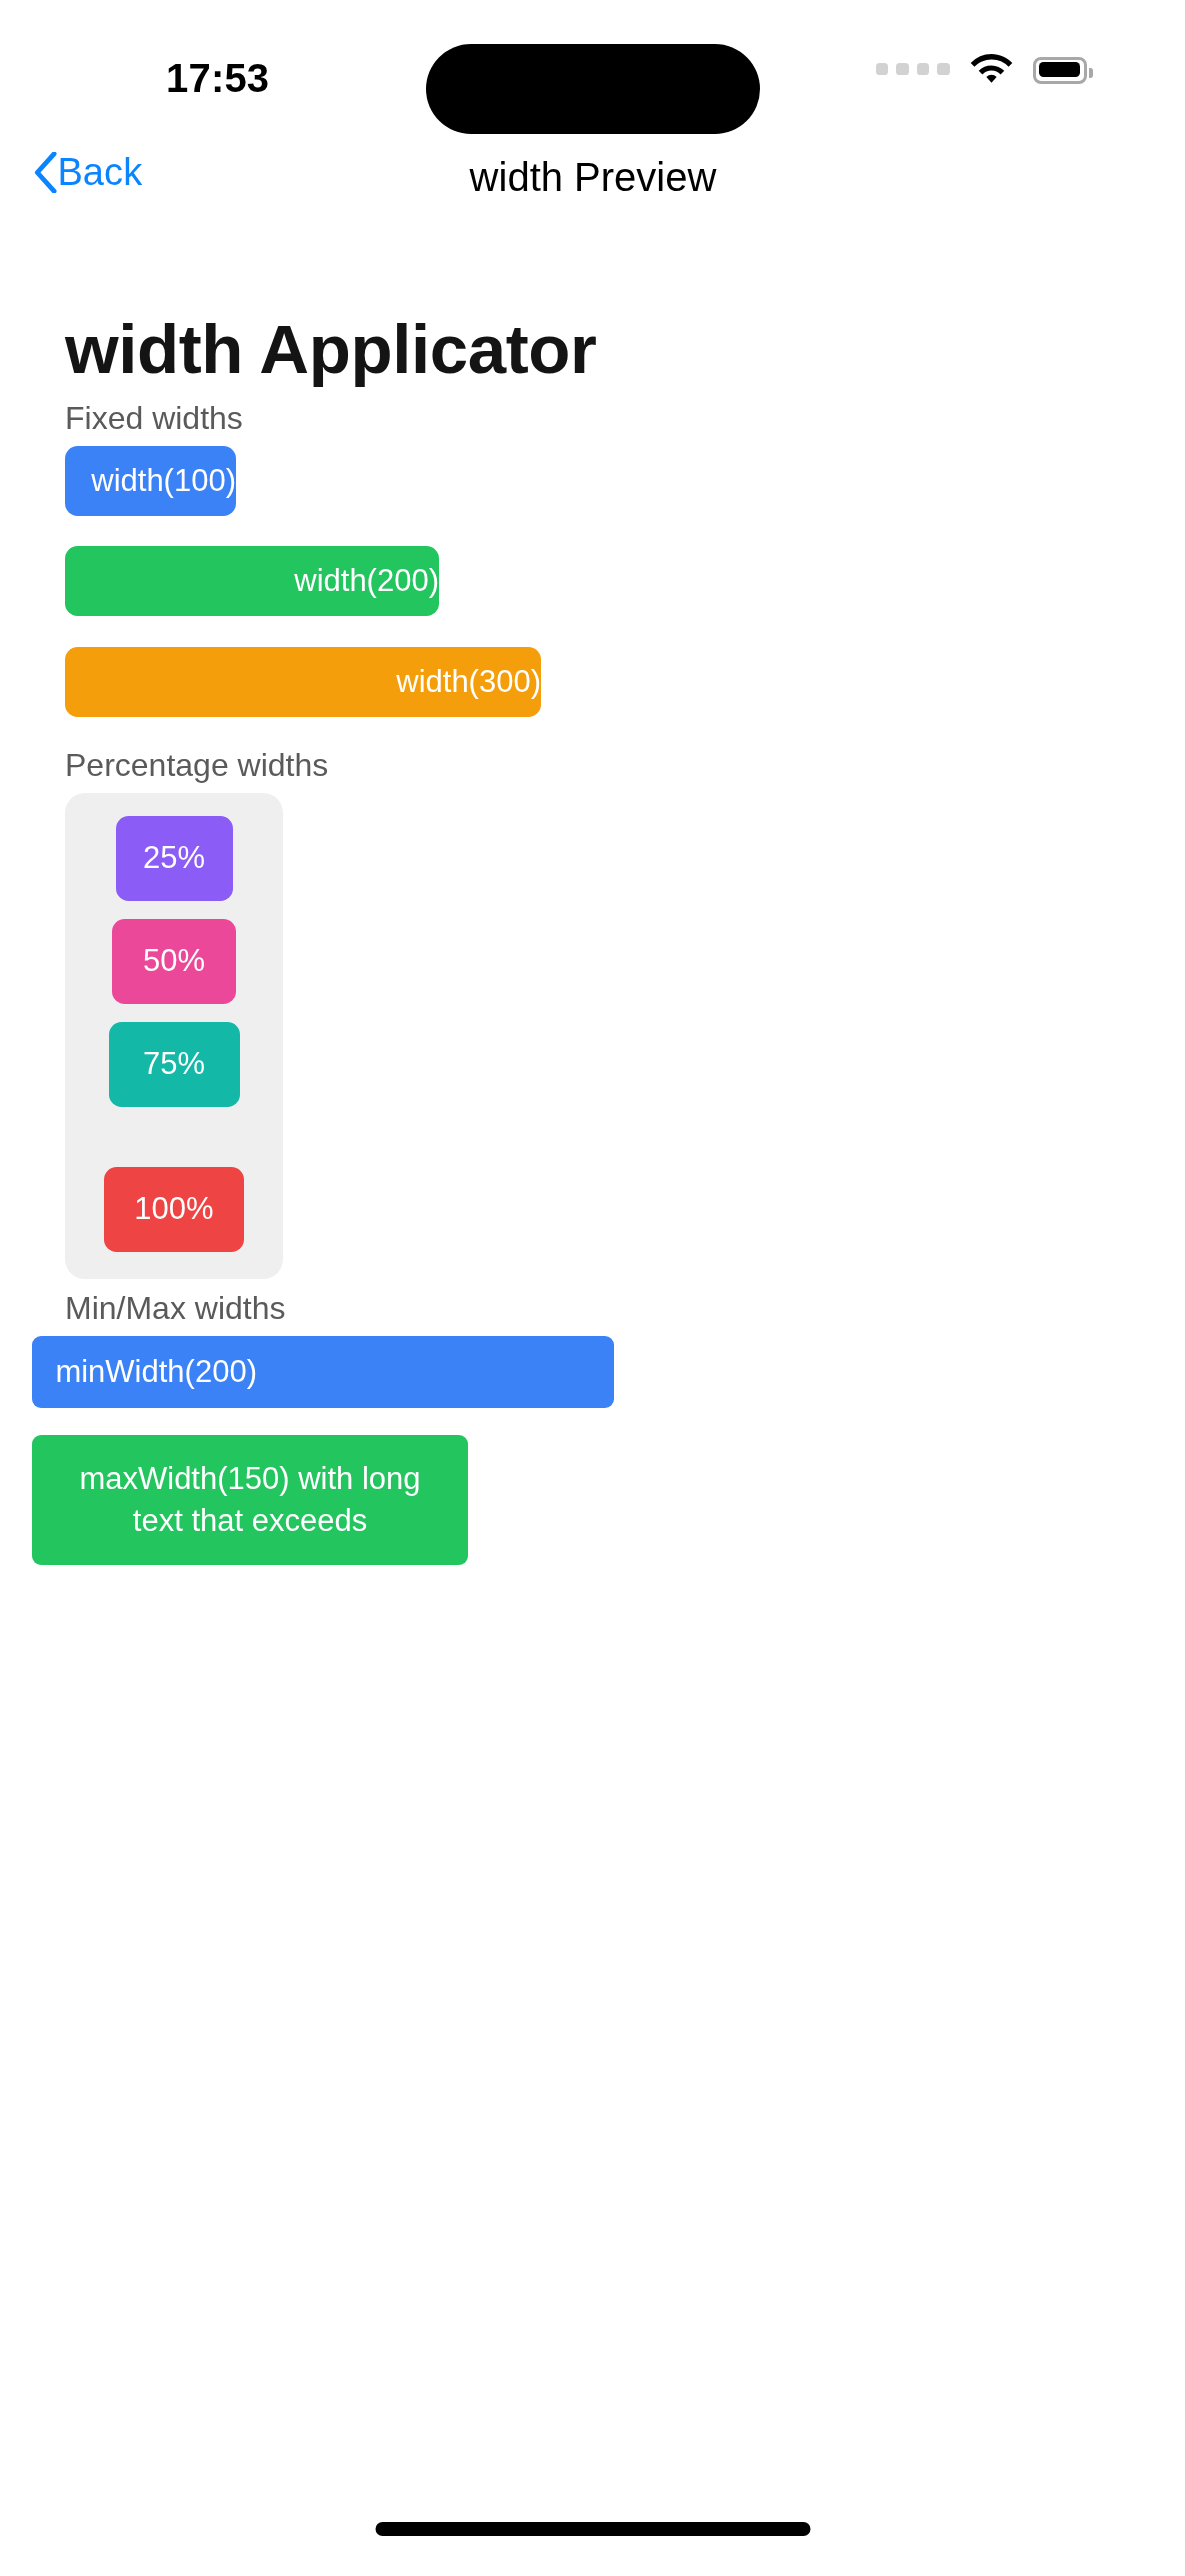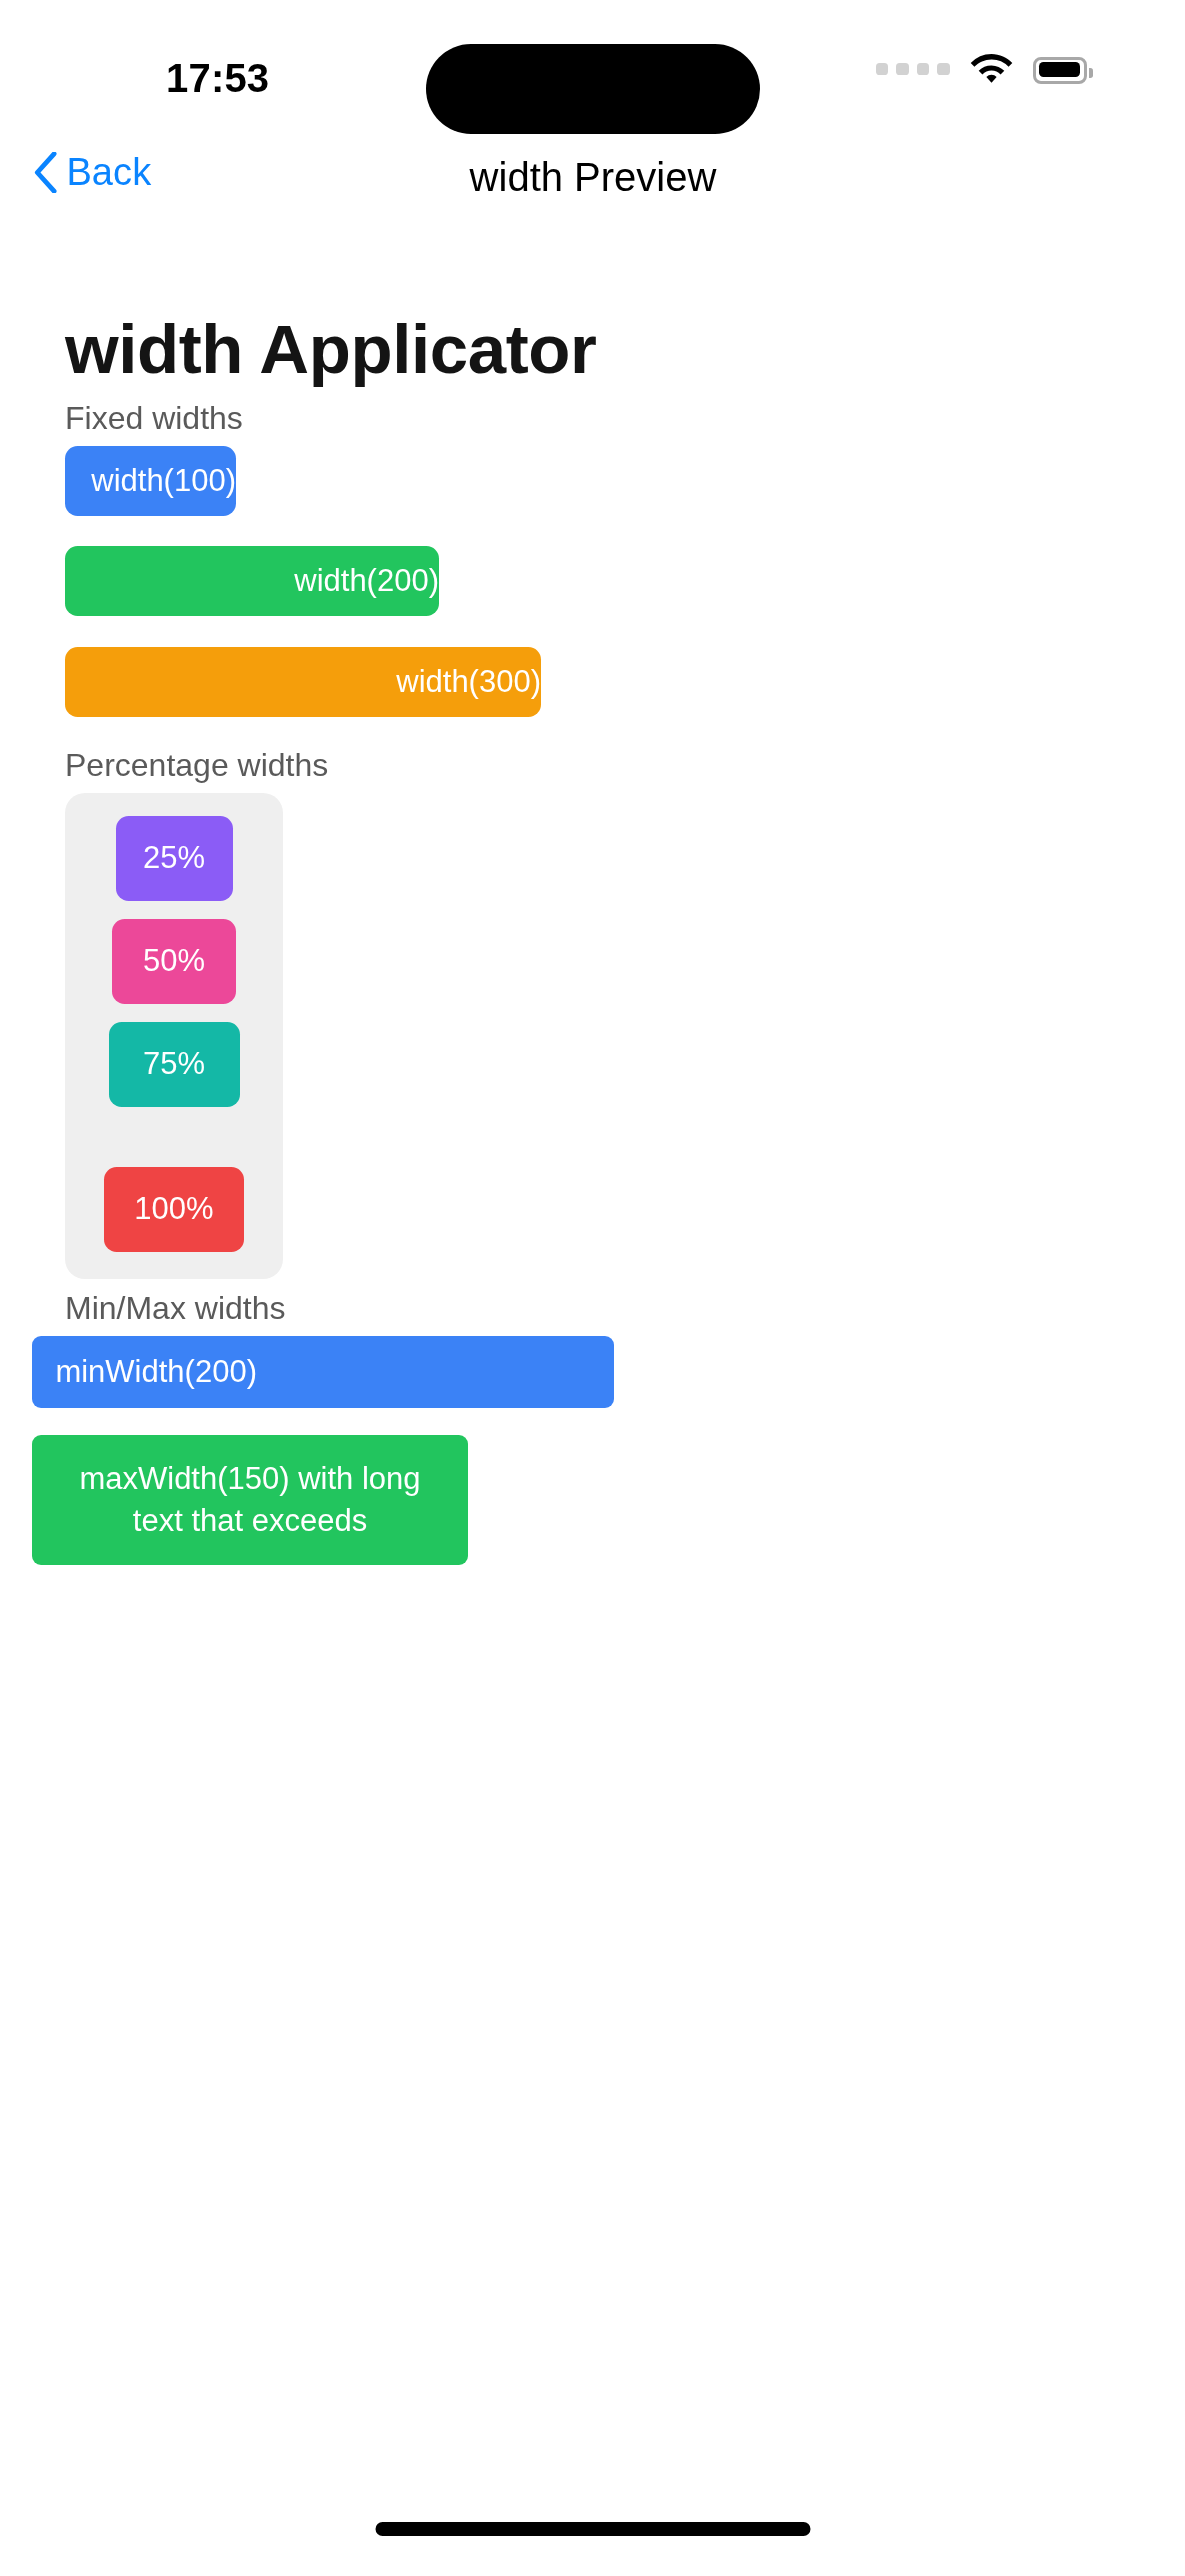--- a/index.html
+++ b/index.html
@@ -84,21 +84,20 @@
   .nav-bar {
     position:relative;
     height:108px;
     width:100%;
   }
   .nav-back {
     position:absolute;
     left:34px; top:25px;
     display:flex;
     align-items:center;
-    gap:9px;
     cursor:pointer;
   }
   .chevron-left { width:23.4px; height:41px; }
   .nav-back-label {
     font-size:38px;
     color:#0a84ff;
     letter-spacing:0.1px;
   }
   .nav-title {
     position:absolute;

